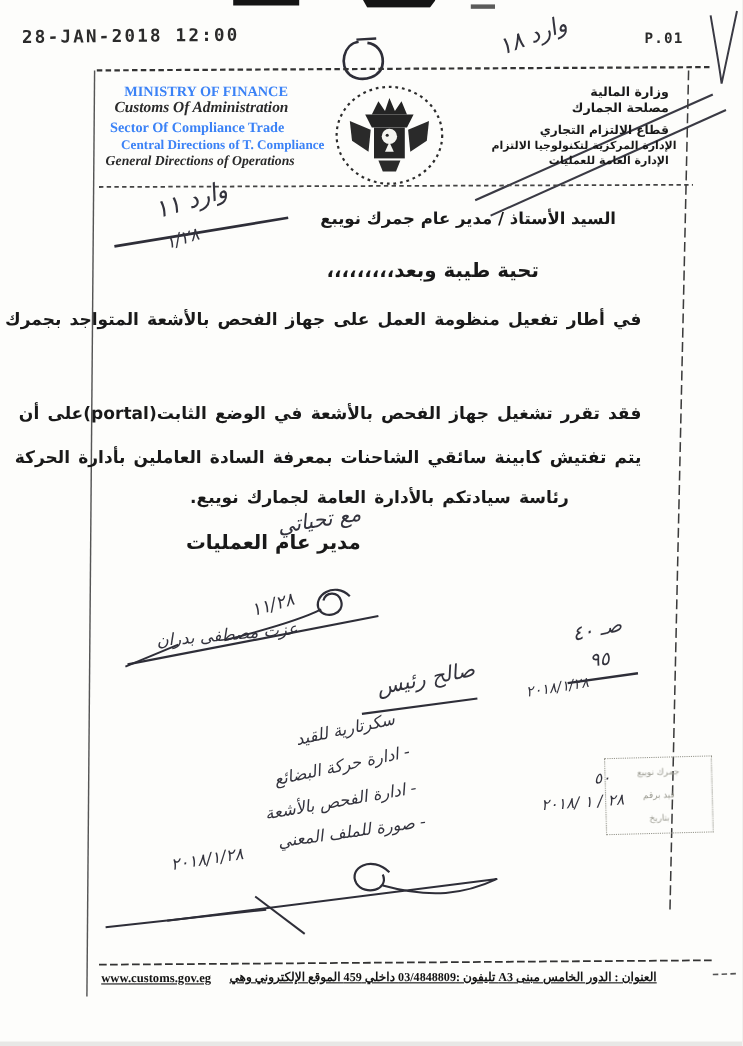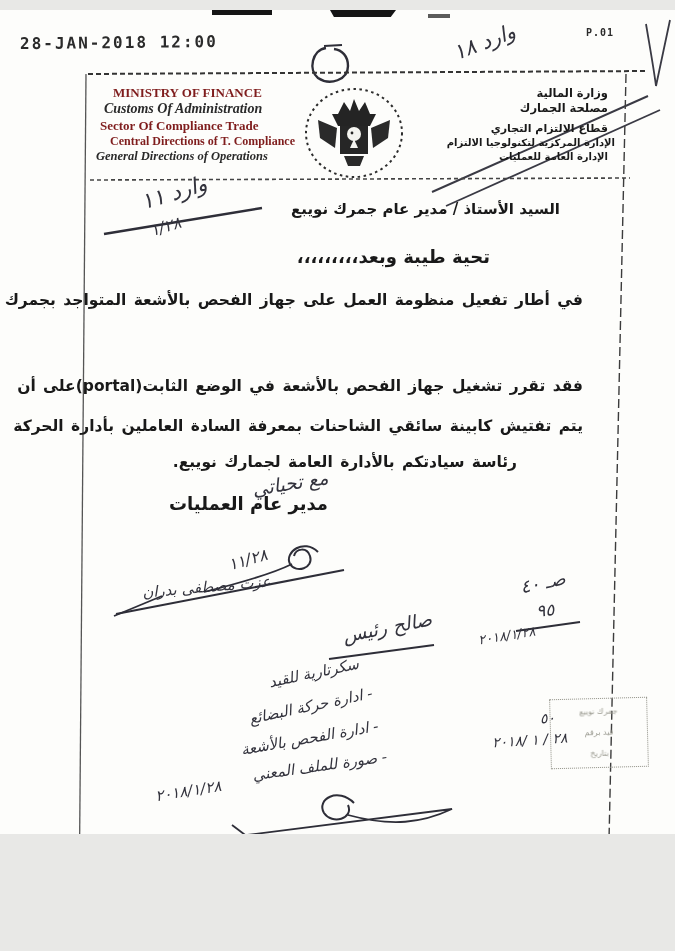--- a/index.html
+++ b/index.html
@@ -1,26 +1,26 @@
 <!DOCTYPE html>
 <html lang="ar"><head>
 <meta charset="utf-8">
 <style>
   html,body{margin:0;padding:0;background:#e8e8e6;}
   .page{
-    position:relative; width:675px; height:824px; margin:10px auto;
+    position:relative; width:675px; height:947px; margin:0 auto;
     background:#fdfdfb; overflow:hidden;
     font-family:"DejaVu Sans", sans-serif; color:#1f1f1f;
   }
   .abs{position:absolute;}
   .fax{
     font-family:"DejaVu Sans Mono", monospace; font-weight:bold; color:#2b2b2b;
   }
   .ar{direction:rtl; unicode-bidi:plaintext; font-weight:bold; color:#191919; white-space:nowrap;}
-  .en-head{font-family:"Liberation Serif", serif; font-weight:bold; color:#7f1d1d; white-space:nowrap;}
+  .en-head{font-family:"Liberation Serif", serif; font-weight:bold; color:#3b82f6; white-space:nowrap;}
   .en-script{font-family:"Liberation Serif", serif; font-style:italic; font-weight:bold; color:#2a2a2a; white-space:nowrap;}
   .hw{
     direction:rtl; font-family:"DejaVu Sans", sans-serif; font-style:italic;
     color:#33333d; white-space:nowrap; font-weight:400;
   }
   .faint{color:#9a9a90; filter:blur(0.5px);}
   .frag{background:#151515;}
   svg{display:block;}
   .stamp-box{
     border:1.6px dotted #8f8f85; transform:rotate(-1.5deg);
@@ -36,21 +36,21 @@
 </head>
 <body>
 
 <div class="page">
 
   <div class="abs frag" style="left:212px;top:0;width:60px;height:5px;"></div>
   <div class="abs frag" style="left:330px;top:0;width:66px;height:7px;clip-path:polygon(0 0,100% 0,92% 100%,6% 100%);"></div>
   <div class="abs frag" style="left:428px;top:4px;width:22px;height:4px;opacity:.7;"></div>
 
   <div class="abs fax" style="left:20px;top:23px;font-size:16px;letter-spacing:2px;transform:rotate(-0.6deg);">28-JAN-2018 12:00</div>
-  <div class="abs fax" style="left:586px;top:17px;font-size:10px;letter-spacing:1px;">P.01</div>
+  <div class="abs fax" style="left:586px;top:28px;font-size:13px;letter-spacing:1px;">P.01</div>
 
   <svg class="abs" style="left:298px;top:28px;" width="70" height="50" viewBox="0 0 70 50">
     <path d="M28 10 C14 12, 10 32, 20 40 C32 48, 50 42, 50 28 C50 18, 44 12, 36 11" fill="none" stroke="#2e2e38" stroke-width="2.4"></path>
     <path d="M26 8 L44 7" fill="none" stroke="#2e2e38" stroke-width="2.2"></path>
   </svg>
 
   <div class="abs hw" style="left:452px;top:20px;font-size:21px;transform:rotate(-21deg);">وارد ١٨</div>
   <svg class="abs" style="left:420px;top:70px;" width="250" height="130" viewBox="0 0 250 130">
     <path d="M12 112 L228 16" stroke="#3a3a44" stroke-width="2" fill="none"></path>
     <path d="M26 126 L240 30" stroke="#3a3a44" stroke-width="1.8" fill="none"></path>
@@ -143,15 +143,16 @@
   </svg>
 
   <div class="abs stamp-box faint" style="left:550px;top:688px;width:86px;height:62px;">
     <div>جمرك نويبع</div>
     <div>قيد برقم</div>
     <div>بتاريخ</div>
   </div>
   <div class="abs hw" style="left:540px;top:700px;font-size:14px;transform:rotate(-4deg);">٥٠</div>
   <div class="abs hw" style="left:492px;top:722px;font-size:14px;transform:rotate(-4deg);">٢٨ / ١ /٢٠١٨</div>
 
+  <div class="abs footer-text ar" style="right:78px;top:882px;font-size:11px;">العنوان : الدور الخامس مبنى A3 تليفون :03/4848809 داخلي 459 الموقع الإلكتروني وهي</div>
   <div class="abs footer-text" style="left:92px;top:884px;font-size:11.5px;direction:ltr;">www.customs.gov.eg</div>
 
 </div>
 
 </body></html>

